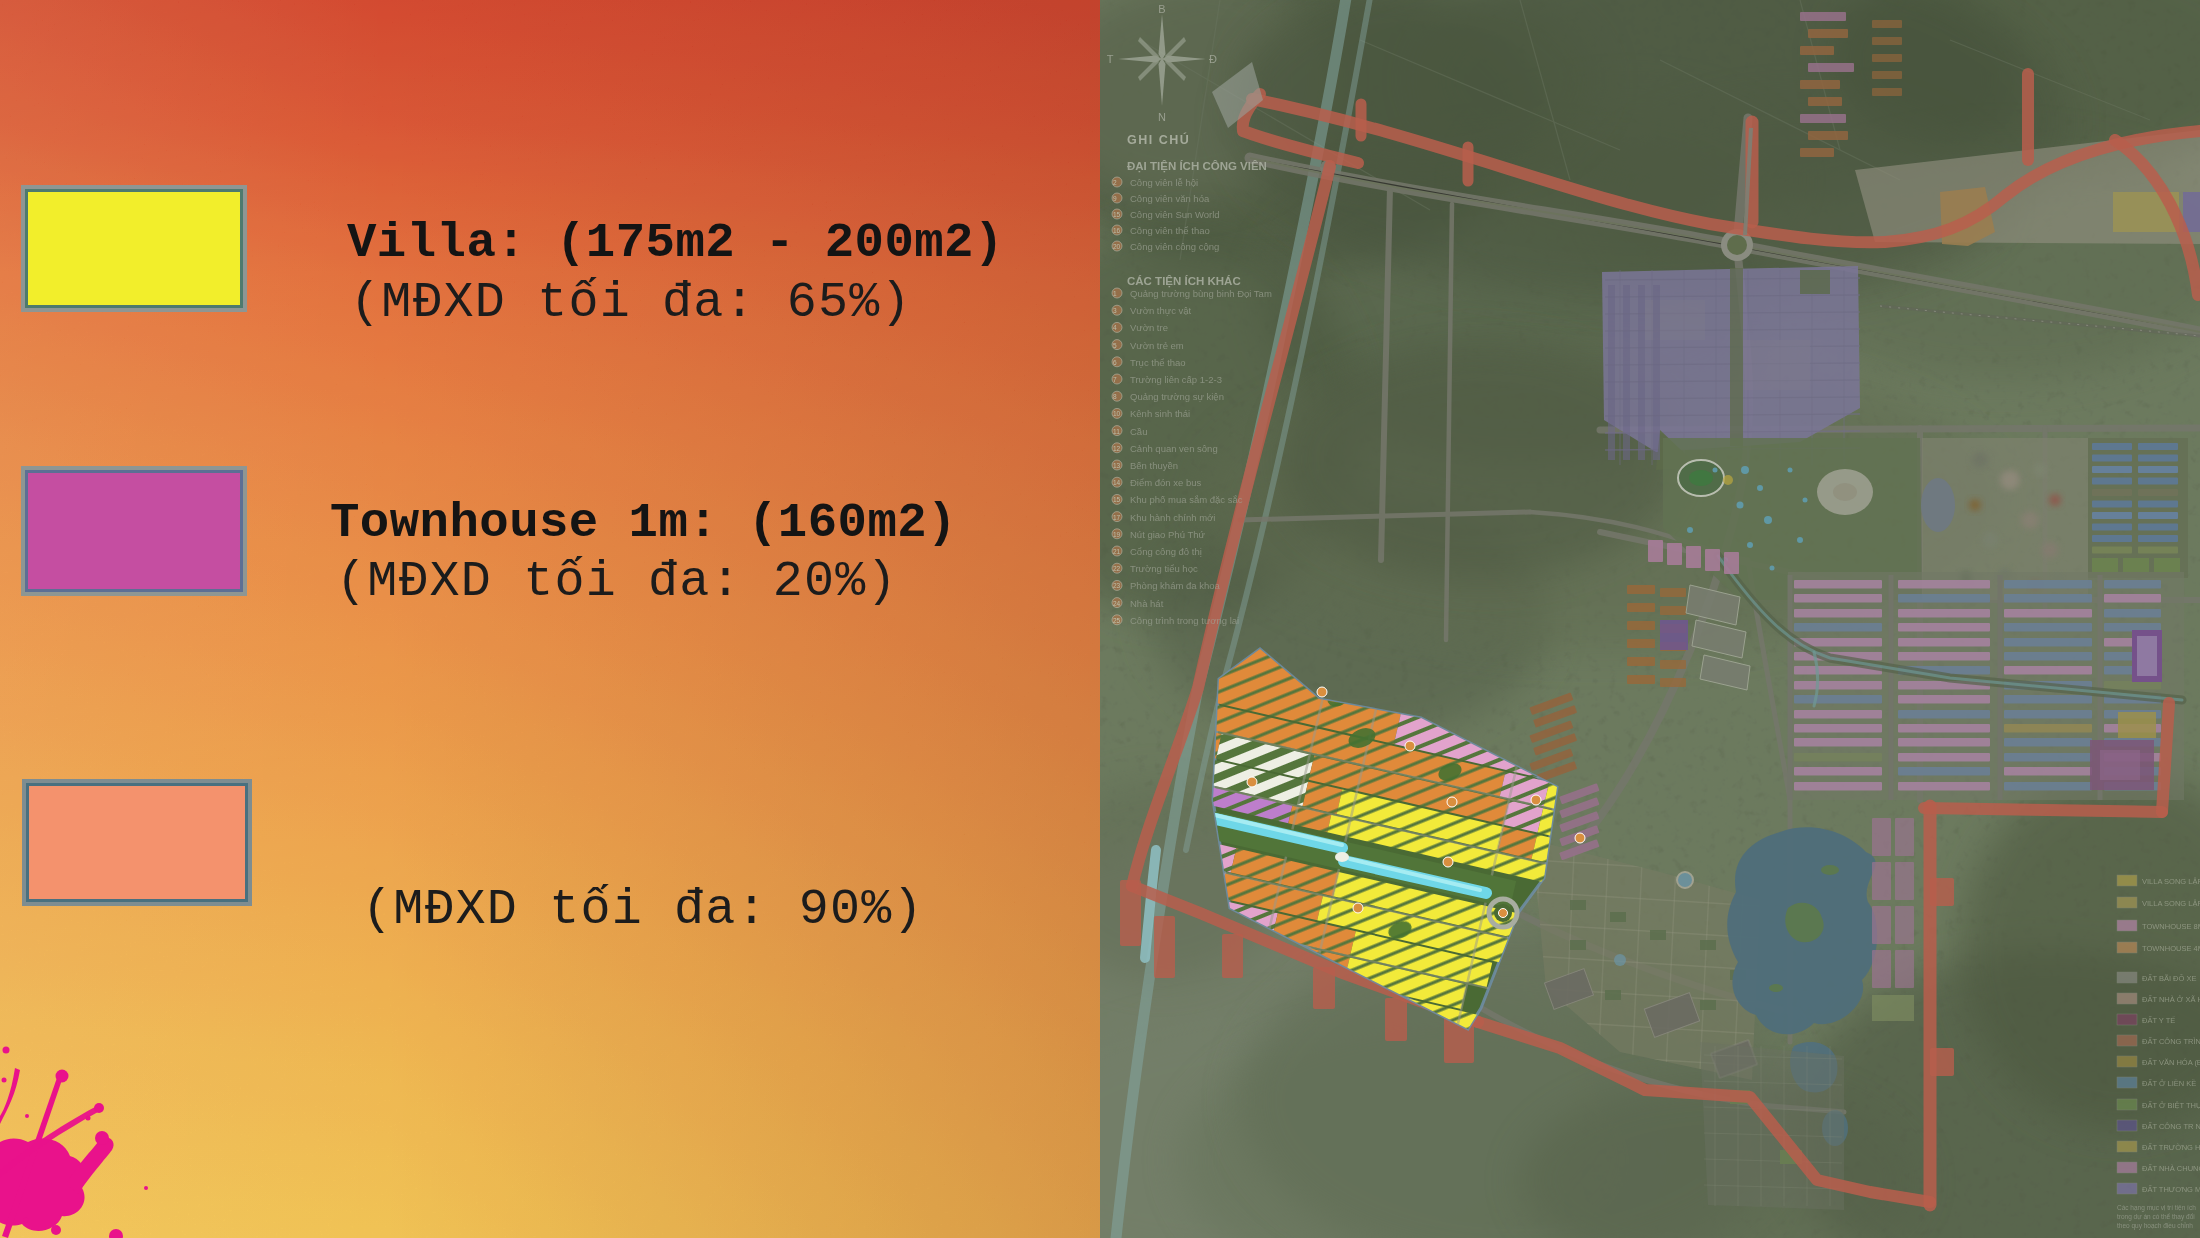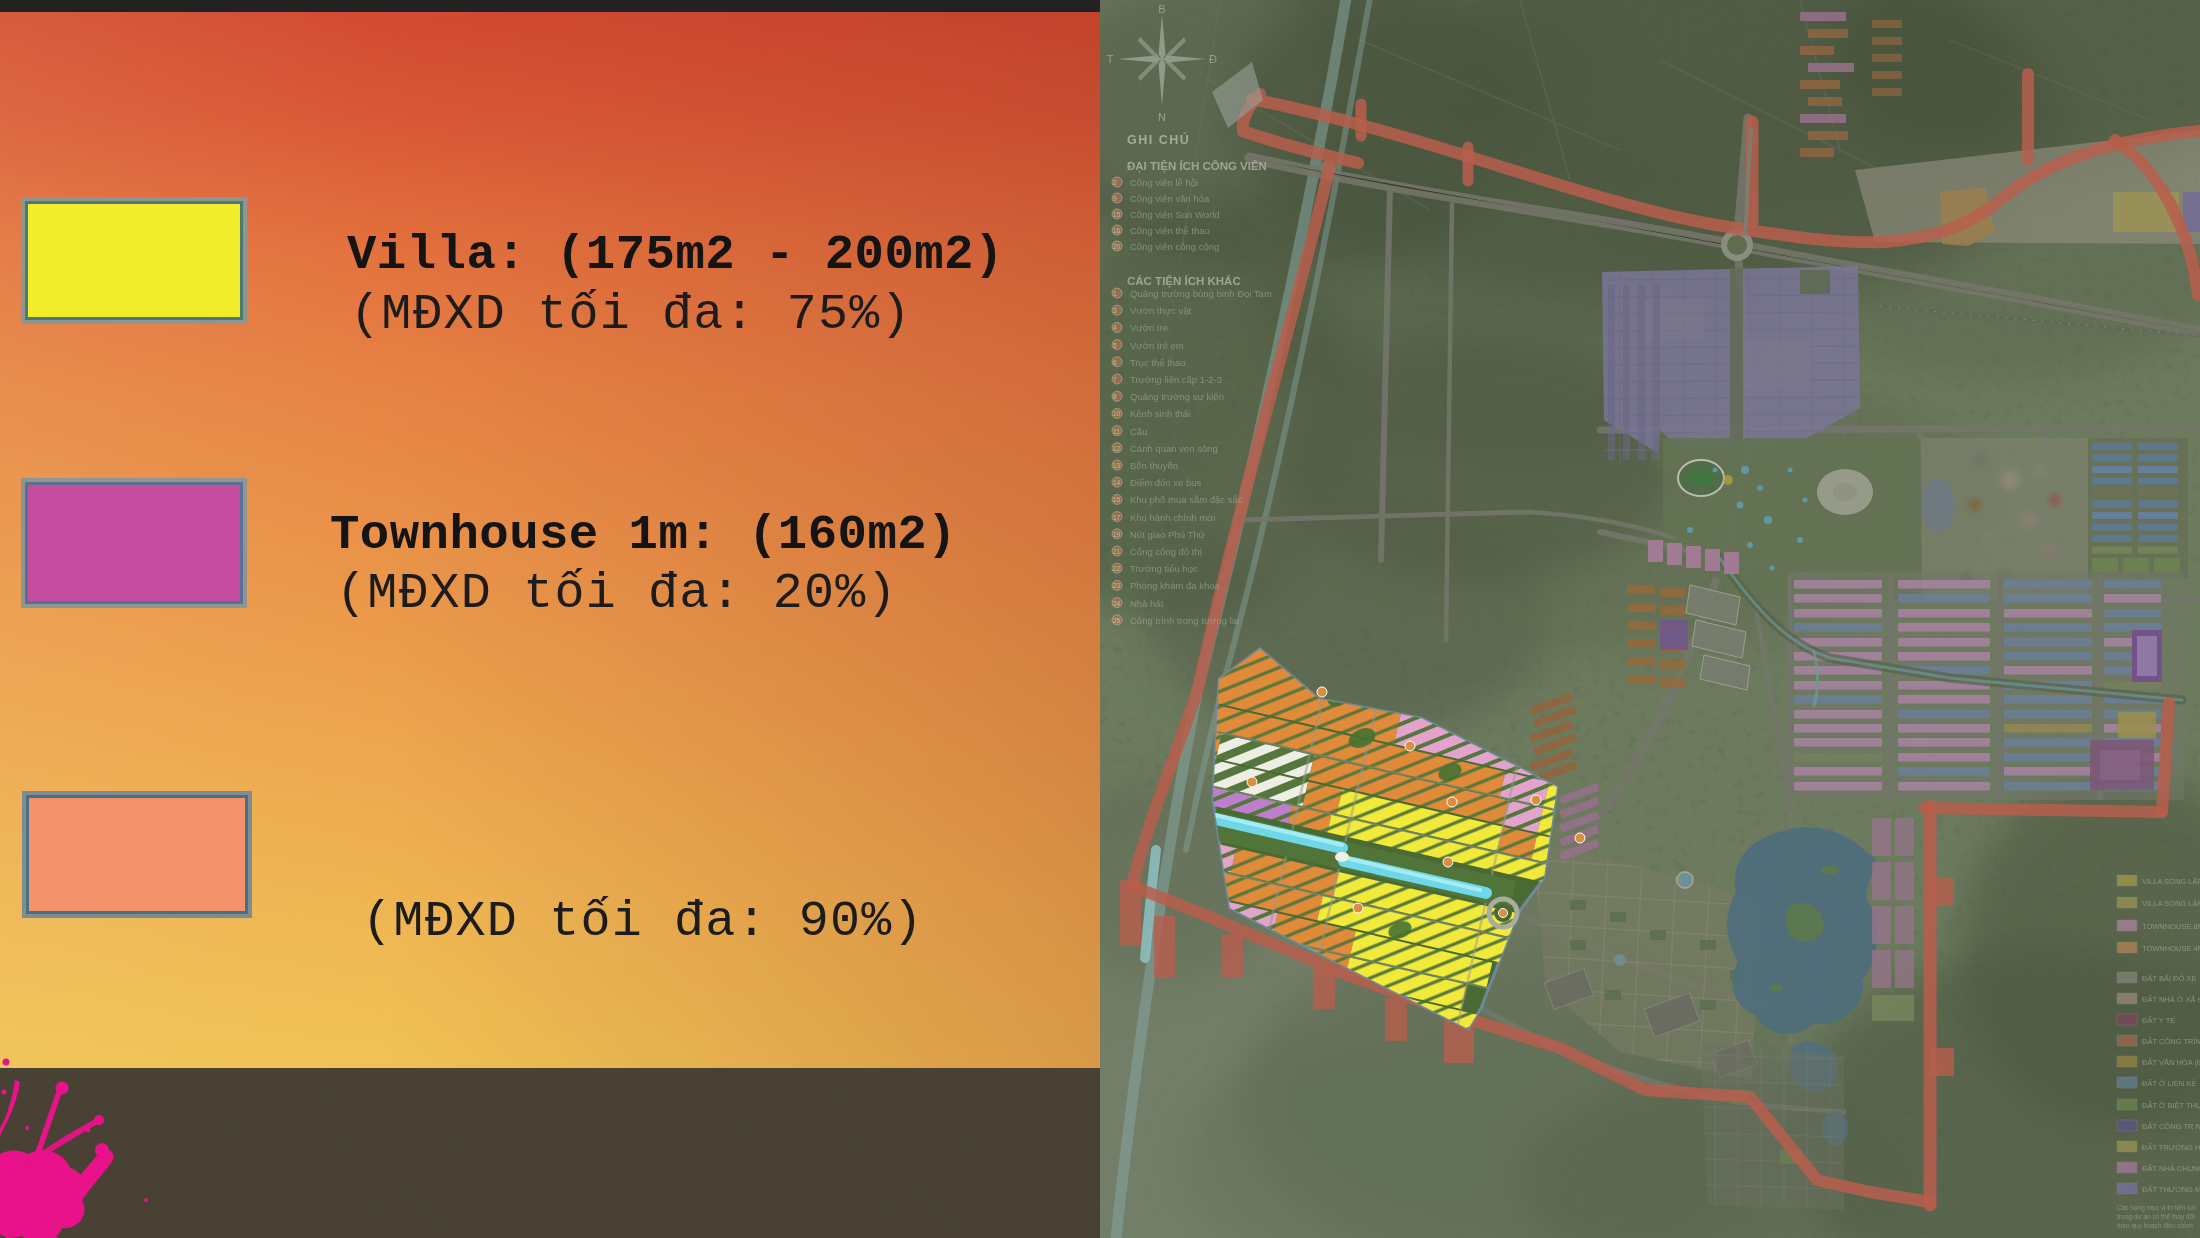--- a/index.html
+++ b/index.html
@@ -1,16 +1,16 @@
 <!DOCTYPE html>
 <html><head><meta charset="utf-8">
 <style>
 html,body{margin:0;padding:0;background:#222;}
 #stage{position:relative;width:2200px;height:1238px;overflow:hidden;font-family:"Liberation Sans",sans-serif;}
-#panel{position:absolute;left:0;top:12px;width:1100px;height:1056px;
+#panel{position:absolute;left:0;top:0;width:1100px;height:1238px;
  background:
   linear-gradient(90deg, rgba(255,235,160,0.12) 0%, rgba(255,255,255,0) 35%, rgba(135,12,10,0.28) 100%),
   linear-gradient(180deg,#d22e1d 0%,#da3f23 10%,#e65f2d 22%,#ec7836 36%,#f08d3c 52%,#f3a342 68%,#f6b847 84%,#f8c94b 100%);}
 #map{position:absolute;left:1100px;top:0;width:1100px;height:1238px;background:#525e47;}
 .sw{position:absolute;border:4px solid #8e9693;box-shadow:inset 0 0 0 3px #4e7a6e;}
 .t1{position:absolute;font-family:"Liberation Mono",monospace;font-weight:bold;color:#141414;font-size:49px;white-space:pre;letter-spacing:0.45px;}
 .t2{position:absolute;font-family:"Liberation Mono",monospace;color:#1c1c1c;font-size:50px;white-space:pre;letter-spacing:1.2px;}
 </style></head><body>
 <div id="stage">
 
@@ -32,21 +32,21 @@
 </svg>
 
 <div class="sw" style="left:21px;top:185px;width:218px;height:119px;background:#f2ee2b;"></div>
 
 <div class="sw" style="left:21px;top:466px;width:218px;height:122px;background:#c54ea1;box-shadow:inset 0 0 0 3px #5c6f94;"></div>
 
 <div class="sw" style="left:22px;top:779px;width:222px;height:119px;background:#f4926d;box-shadow:inset 0 0 0 3px #49707f;border-color:#7e8d91;"></div>
 
 <div class="t1" style="left:347px;top:215px;">Villa: (175m2 - 200m2)</div>
 
-<div class="t2" style="left:350px;top:274px;">(MĐXD tối đa: 75%)</div>
+<div class="t2" style="left:350px;top:274px;">(MĐXD tối đa: 65%)</div>
 
 <div class="t1" style="left:330px;top:495px;">Townhouse 1m: (160m2)</div>
 
 <div class="t2" style="left:336px;top:553px;">(MĐXD tối đa: 20%)</div>
 
 
 <div class="t2" style="left:362px;top:860px;margin-top:21px;">(MĐXD tối đa: 90%)</div>
 
 <svg width="260" height="250" style="position:absolute;left:0;top:988px" viewBox="0 0 260 250">
 <g fill="#e9128b">

